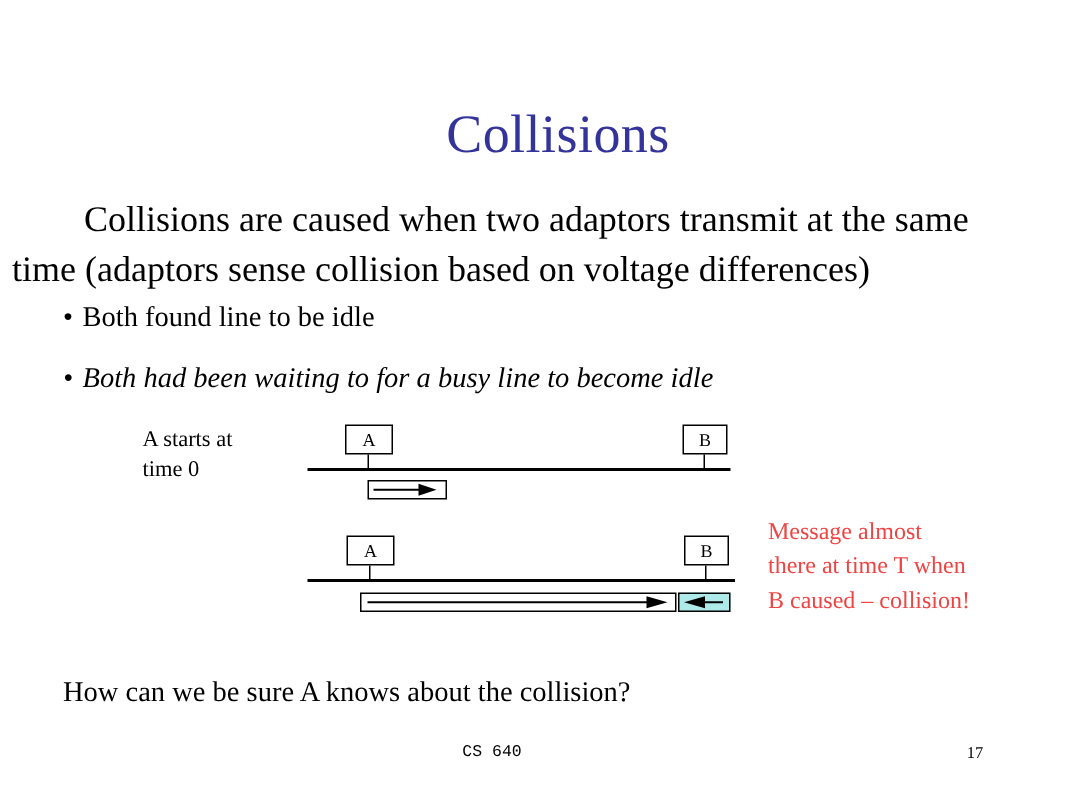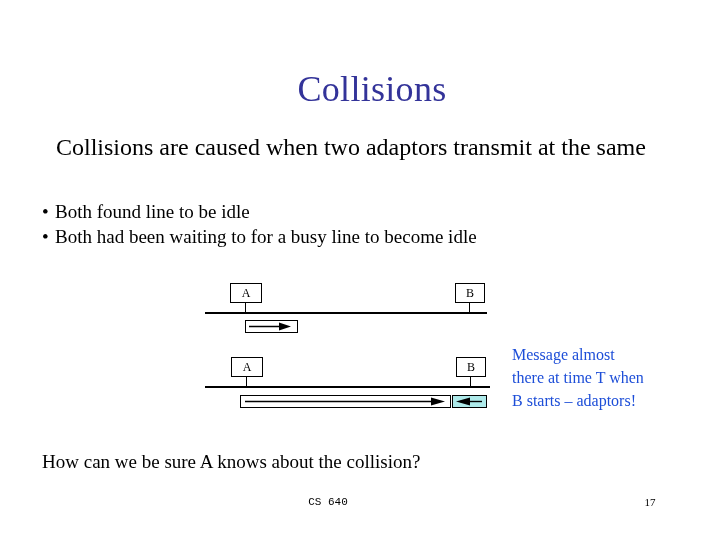--- a/index.html
+++ b/index.html
@@ -50,21 +50,21 @@
 
   .bullet-line {
     position: absolute;
     left: 42px;
     font-size: 19px;
     line-height: 26px;
     color: #000000;
     white-space: nowrap;
   }
   .bullet-line.b1 { top: 199px; }
-  .bullet-line.b2 { top: 224px; }
+  .bullet-line.b2 { top: 240px; font-style: italic; }
   .bullet-dot {
     display: inline-block;
     width: 13px;
   }
 
   
   .diagram {
     position: absolute;
     left: 0;
     top: 0;
@@ -137,21 +137,21 @@
   }
 
   
   .note-right {
     position: absolute;
     left: 512px;
     top: 343px;
     width: 200px;
     font-size: 16px;
     line-height: 23px;
-    color: #1d4ed8;
+    color: #ef4444;
   }
 
   
   .question {
     position: absolute;
     left: 42px;
     top: 449px;
     font-size: 19px;
     line-height: 26px;
     color: #000000;
@@ -184,30 +184,35 @@
   }
 </style>
 </head>
 <body>
 
 <div class="slide">
 
   <div class="title">Collisions</div>
 
   <div class="body-line l1">Collisions are caused when two adaptors transmit at the same</div>
+  <div class="body-line l2">time (adaptors sense collision based on voltage differences)</div>
 
   <div class="bullet-line b1">
     <span class="bullet-dot">•</span><span>Both found line to be idle</span>
   </div>
   <div class="bullet-line b2">
     <span class="bullet-dot">•</span><span>Both had been waiting to for a busy line to become idle</span>
   </div>
 
   <div class="diagram">
 
+    <div class="label-left">
+      <div>A starts at</div>
+      <div>time 0</div>
+    </div>
 
     <div class="node-box node-a1">A</div>
     <div class="node-box node-b1">B</div>
     <div class="stub stub-a1"></div>
     <div class="stub stub-b1"></div>
     <div class="bus-line bus-1"></div>
 
     <div class="packet packet-1"></div>
     <svg class="arrow-svg" style="left:249px; top:322px;" width="46" height="9">
       <line x1="0" y1="4.5" x2="34" y2="4.5" stroke="#000000" stroke-width="1.4"></line>
@@ -228,21 +233,21 @@
 
     <div class="packet packet-3"></div>
     <svg class="arrow-svg" style="left:456px; top:397px;" width="27" height="9">
       <line x1="4" y1="4.5" x2="26" y2="4.5" stroke="#000000" stroke-width="1.4"></line>
       <polygon points="14,0.5 0,4.5 14,8.5" fill="#000000"></polygon>
     </svg>
 
     <div class="note-right">
       <div>Message almost</div>
       <div>there at time T when</div>
-      <div>B starts – adaptors!</div>
+      <div>B caused – collision!</div>
     </div>
   </div>
 
   <div class="question">How can we be sure A knows about the collision?</div>
 
   <div class="footer-center">CS 640</div>
   <div class="footer-page">17</div>
 
 </div>
 

